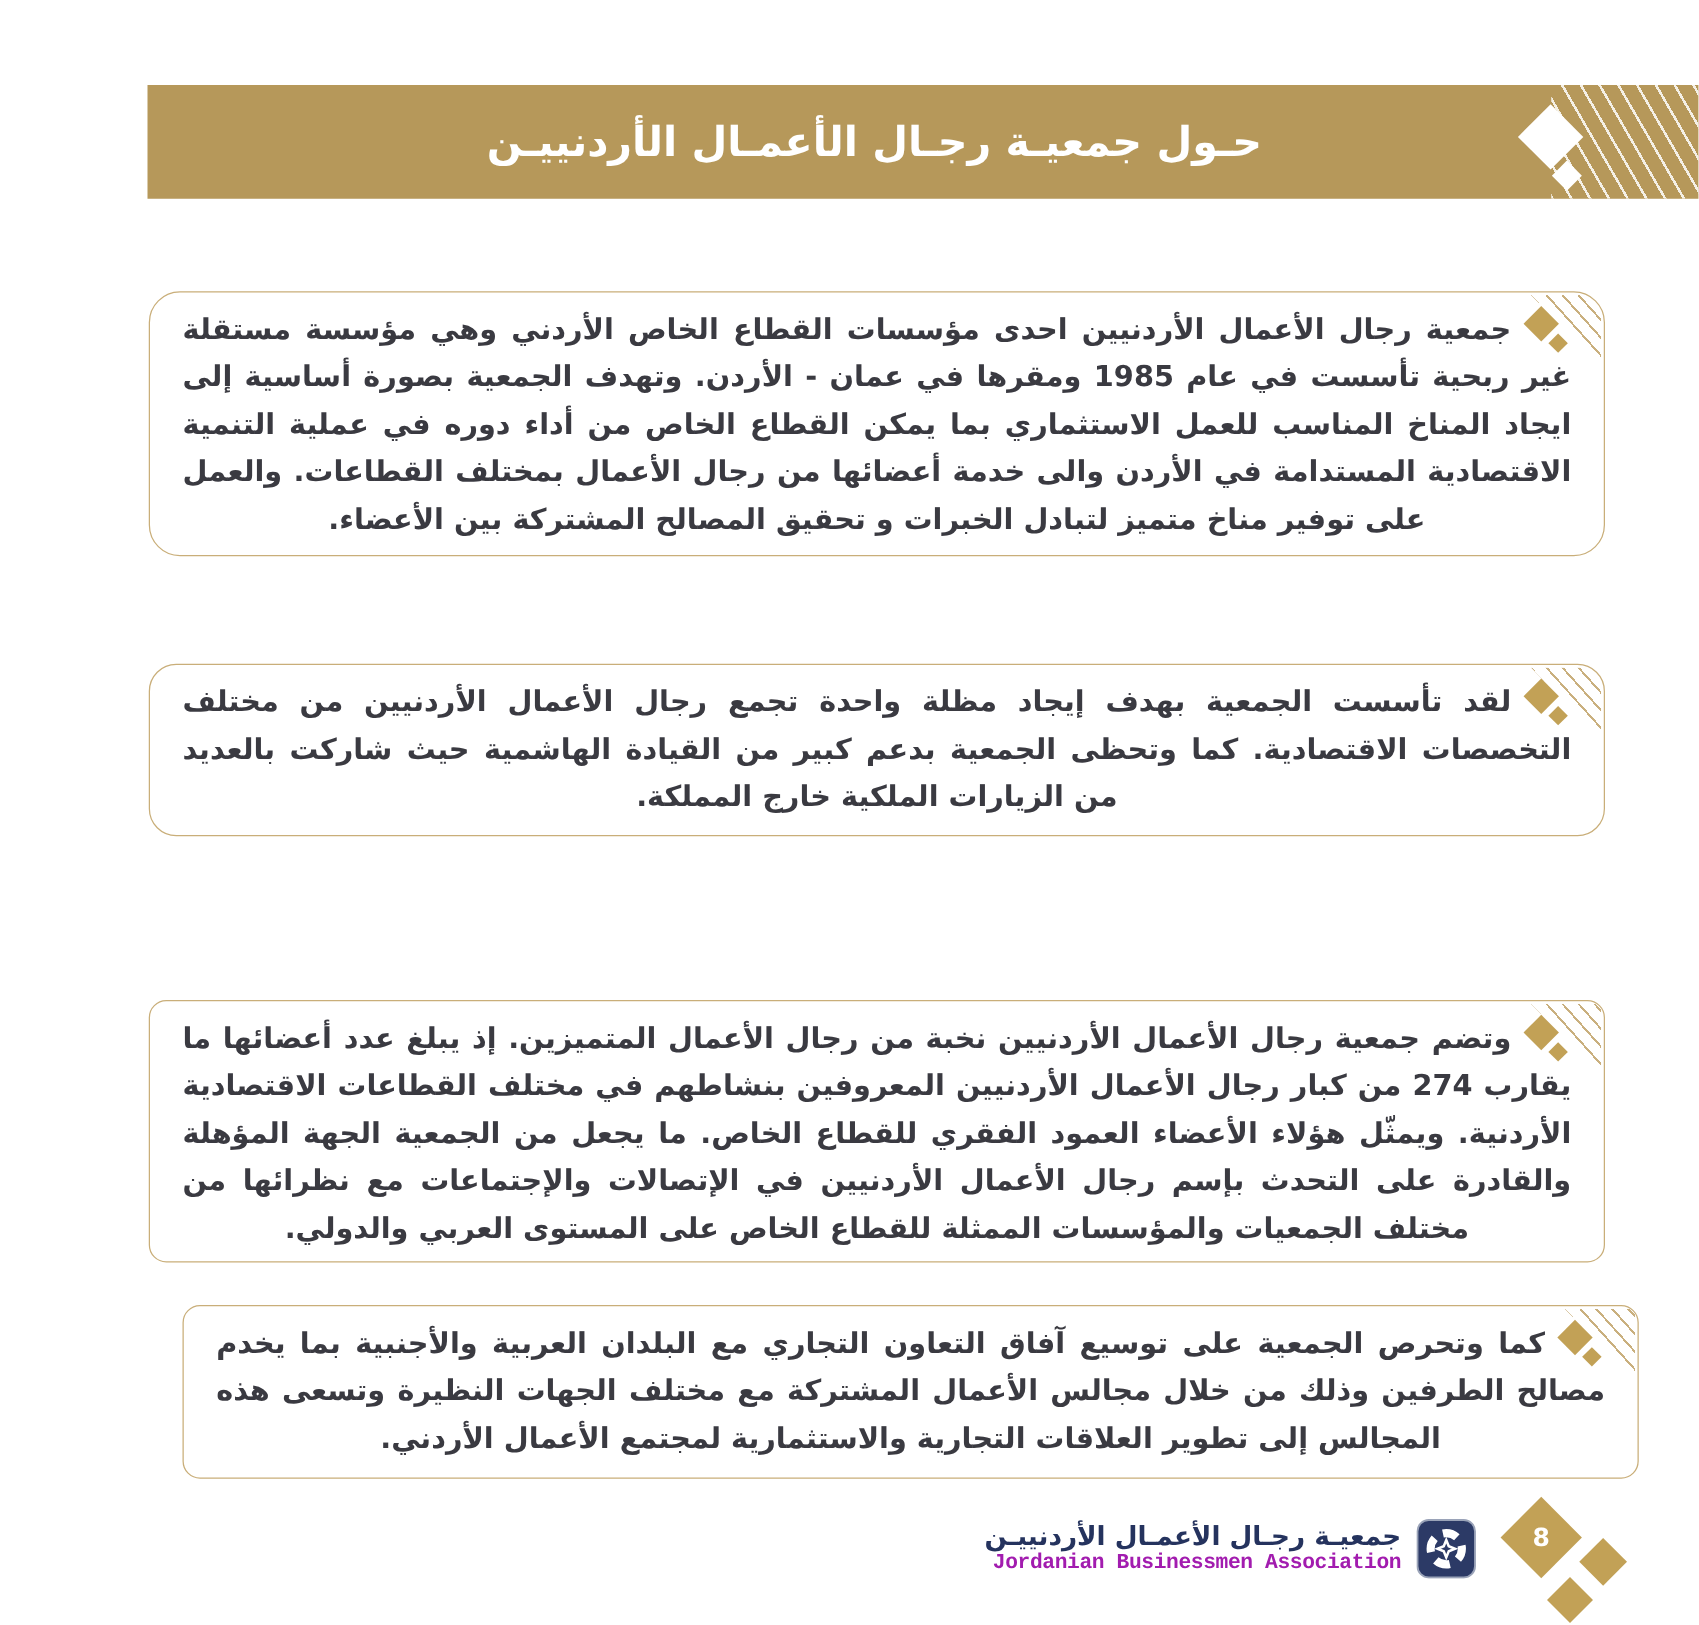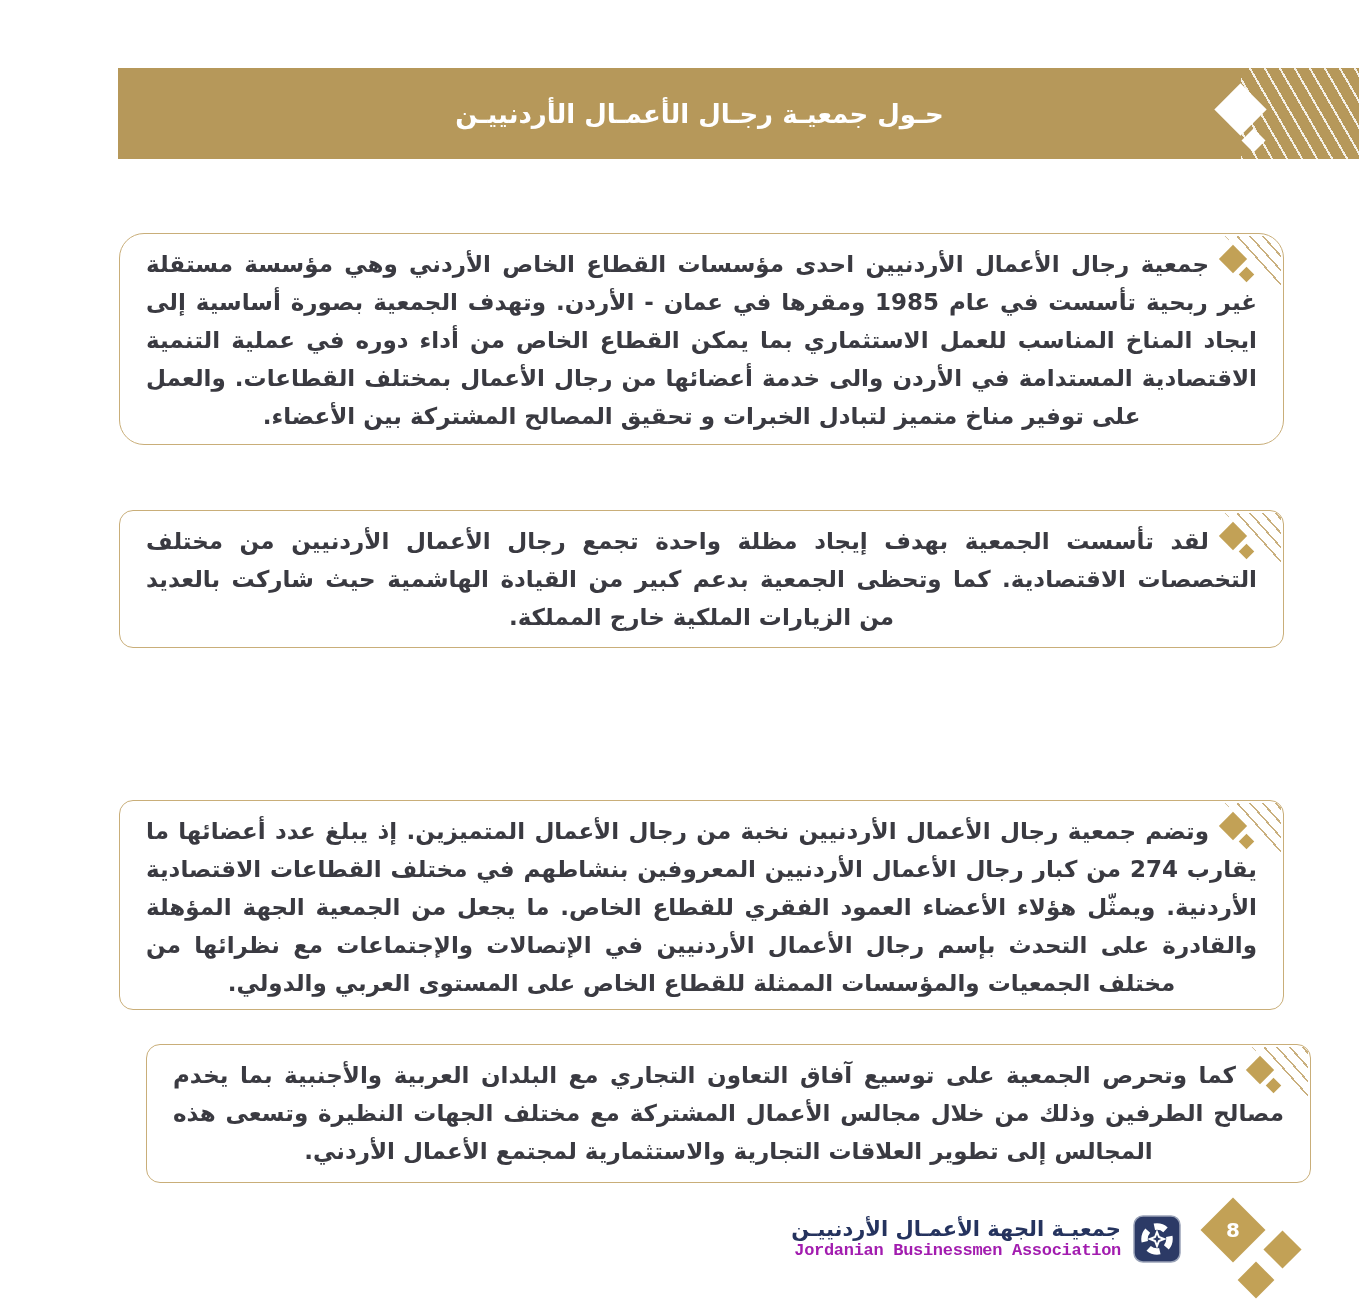--- a/index.html
+++ b/index.html
@@ -8,36 +8,36 @@
     font-family:"DejaVu Sans","Liberation Sans",sans-serif;overflow:hidden;
   }
   
   .banner{
     position:absolute;left:118px;top:68px;width:1241px;height:91px;
     background:#b6985a;overflow:hidden;
   }
   .banner-title{
     position:absolute;left:0;top:0;width:1163px;height:100%;
     display:flex;align-items:center;justify-content:center;
-    direction:rtl;color:#ffffff;font-size:26px;font-weight:bold;letter-spacing:.5px;
+    direction:rtl;color:#ffffff;font-size:33px;font-weight:bold;letter-spacing:.5px;
   }
   .banner-stripes{
     position:absolute;right:0;top:0;width:118px;height:100%;
     background:repeating-linear-gradient(60deg,rgba(255,255,255,.85) 0 2px,transparent 2px 13px);
   }
   .diamond{position:absolute;transform:rotate(45deg);}
   .banner-d1{width:37px;height:37px;background:#ffffff;left:1104px;top:23px;}
   .banner-d2{width:17px;height:17px;background:#ffffff;left:1127px;top:64px;}
   
   .box{
     position:absolute;left:119px;width:1163px;
     border:1.6px solid #c9ae79;border-radius:14px;background:#ffffff;overflow:hidden;
   }
   .box1{top:233px;height:210px;border-radius:25px;}
-  .box2{top:510px;height:136px;}
+  .box2{top:531px;height:136px;border-radius:22px;}
   .box3{top:752px;height:208px;margin-top:48px;}
   .box4{top:1044px;height:137px;margin-left:27px;}
   .corner-stripes{
     position:absolute;top:2px;right:2px;width:64px;height:64px;
     background:repeating-linear-gradient(48deg,rgba(188,156,94,.8) 0 1.6px,transparent 1.6px 9.5px);
     clip-path:polygon(12% 0,100% 0,100% 88%);
   }
   .box-inner{position:relative;margin:11px 26px 0 26px;direction:rtl;}
   .pbullet{float:right;width:44px;height:36px;position:relative;margin-left:4px;margin-top:2px;}
   .bd1{width:20px;height:20px;background:#c2a156;right:14px;top:2px;}
@@ -111,21 +111,21 @@
       <span class="pbullet">
         <i class="diamond bd1"></i>
         <i class="diamond bd2"></i>
       </span>
       <p class="ptext">كما وتحرص الجمعية على توسيع آفاق التعاون التجاري مع البلدان العربية والأجنبية بما يخدم مصالح الطرفين وذلك من خلال مجالس الأعمال المشتركة مع مختلف الجهات النظيرة وتسعى هذه المجالس إلى تطوير العلاقات التجارية والاستثمارية لمجتمع الأعمال الأردني.</p>
     </div>
   </div>
 
   <div class="footer">
     <div class="org-names">
-      <span class="org-ar">جمعيـة الجهة الأعمـال الأردنييـن</span>
+      <span class="org-ar">جمعيـة رجـال الأعمـال الأردنييـن</span>
       <span class="org-en">Jordanian Businessmen Association</span>
     </div>
     <span class="logo-wrap">
       <svg width="48" height="48" viewBox="0 0 48 48">
         <rect x="1" y="1" width="46" height="46" rx="9" fill="#2c3a66" stroke="#9aa3b8" stroke-width="1.5"></rect>
         <circle cx="24" cy="24" r="12.5" fill="none" stroke="#ffffff" stroke-width="6.5" stroke-dasharray="12 7.6" stroke-dashoffset="3"></circle>
         <path d="M24 17 L26 22 L31 24 L26 26 L24 31 L22 26 L17 24 L22 22 Z" fill="none" stroke="#ffffff" stroke-width="2"></path>
       </svg>
     </span>
   </div>

